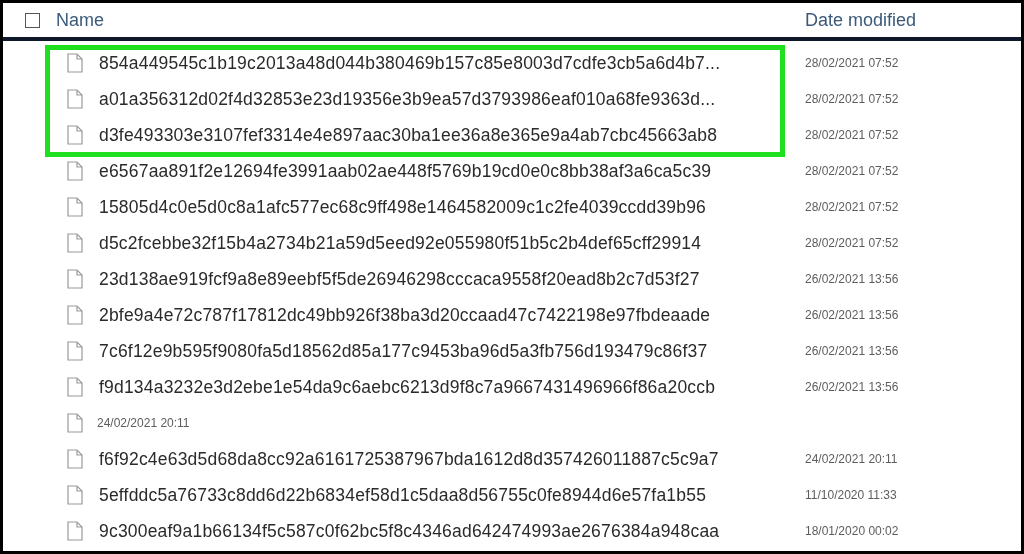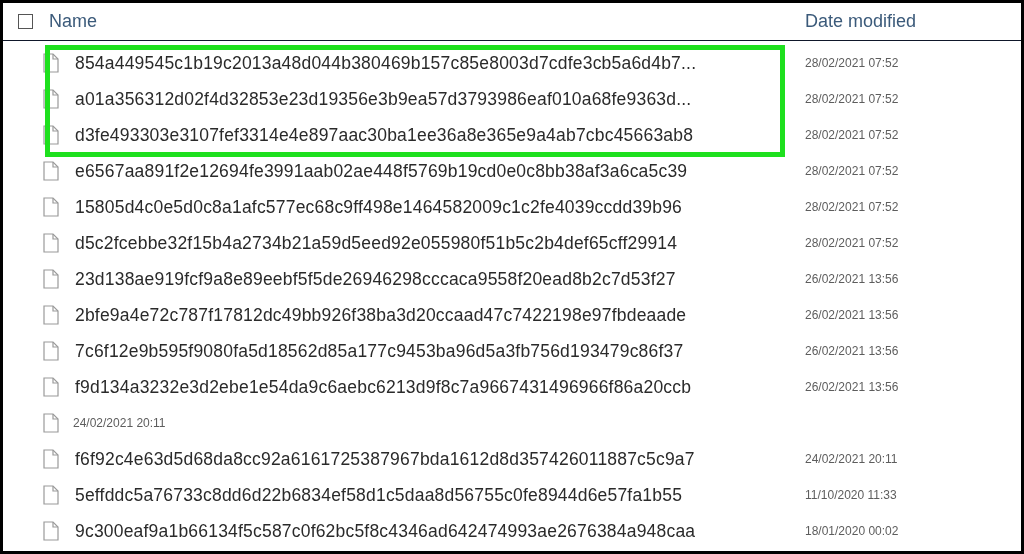--- a/index.html
+++ b/index.html
@@ -14,23 +14,23 @@
       font-size: 17px;
       background: #ffffff;
       border: 3px solid #000;
       overflow: hidden;
       position: relative;
     }
     .header-row {
       display: flex;
       height: 38px;
       align-items: center;
-      border-bottom: 1px solid #0f172a;
+      border-bottom: 4px solid #0f172a;
       color: #3b5a7a;
-      padding-left: 8px;
+      padding-left: 15px;
     }
     .checkbox-col {
       width: 28px;
       display: flex;
       align-items: center;
       justify-content: center;
     }
     .header-checkbox {
       width: 15px;
       height: 15px;
@@ -59,21 +59,21 @@
       width: 740px;
       height: 112px;
       border: 5px solid #1ee01e;
       pointer-events: none;
       z-index: 5;
     }
     .file-row {
       display: flex;
       align-items: center;
       height: 36px;
-      padding-left: 0;
+      padding-left: 24px;
     }
     .icon-cell {
       width: 36px;
       display: flex;
       align-items: center;
       justify-content: flex-end;
       padding-right: 8px;
     }
     .file-icon {
       width: 16px;

